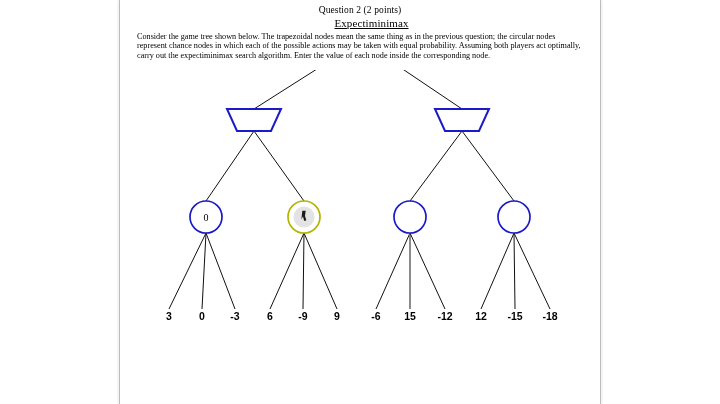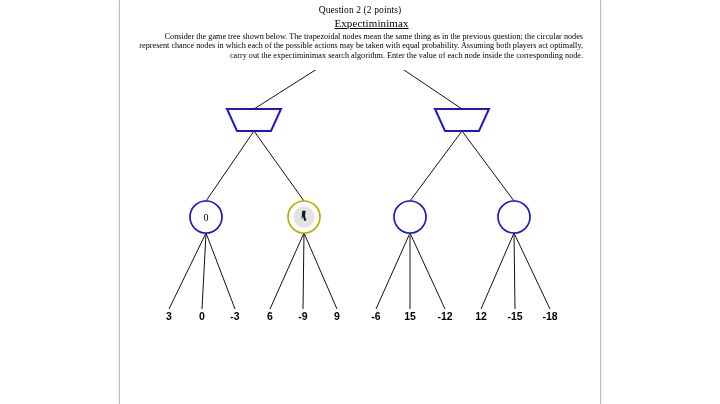--- a/index.html
+++ b/index.html
@@ -53,21 +53,21 @@
     line-height: 14px;
     text-decoration: underline;
     letter-spacing: 0.1px;
     margin-left: 23px;
   }
   .q-body {
     margin: 2px 17px 0 17px;
     font-size: 8.2px;
     line-height: 9.4px;
     color: #000000;
-    text-align: right;
+    text-align: left;
   }
   #tree-wrap {
     position: absolute;
     left: 0;
     top: 70px;
     width: 480px;
     height: 330px;
   }
   svg { display: block; }
   .edge {

